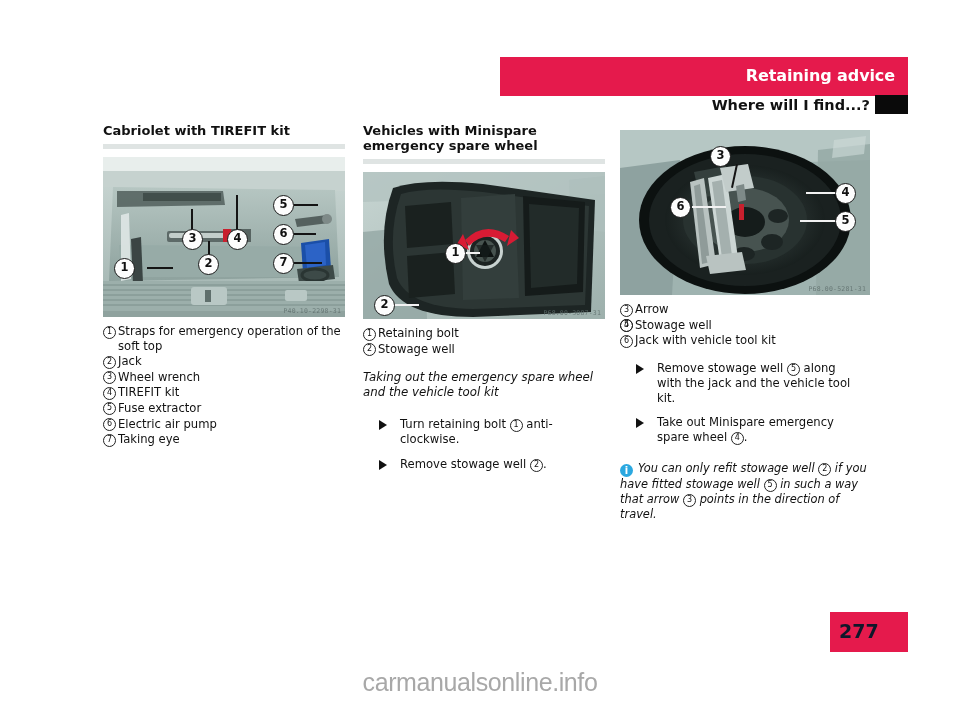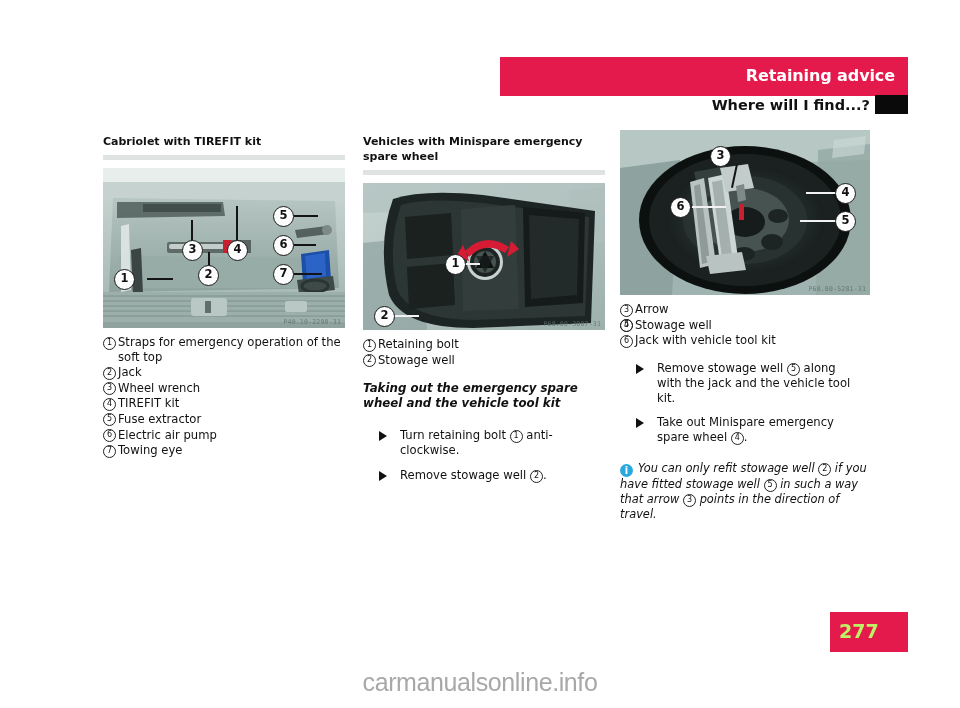--- a/index.html
+++ b/index.html
@@ -53,25 +53,25 @@
   
   .column {
     position: absolute;
     top: 122px;
   }
   #col-left   { left: 103px; width: 242px; }
   #col-mid    { left: 363px; width: 242px; }
   #col-right  { left: 620px; width: 250px; }
 
   .col-heading {
-    font-size: 11px;
+    font-size: 13px;
     font-weight: bold;
     line-height: 15px;
     color: #111;
-    margin: 12px 0 6px 0;
+    margin: 1px 0 6px 0;
   }
   .heading-rule {
     height: 5px;
     background: #dfe4e3;
     margin-bottom: 8px;
   }
 
   
   .figure {
     position: relative;
@@ -143,21 +143,21 @@
     font-size: 8px;
     line-height: 10.5px;
     text-align: center;
     vertical-align: 1px;
     font-style: normal;
     font-weight: normal;
   }
 
   .sub-heading {
     font-size: 11.8px;
-    font-weight: bold;
+    font-weight: normal;
     font-style: italic;
     line-height: 14.5px;
     margin: 14px 0 18px 0;
     color: #111;
   }
 
   .steps { margin: 16px; padding: 0; list-style: none; }
   .steps li {
     position: relative;
     padding-left: 21px;
@@ -203,21 +203,21 @@
     position: absolute;
     left: 830px; top: 612px;
     width: 78px; height: 40px;
     background: #E51A4C;
   }
   #page-number {
     position: absolute;
     left: 9px; top: 8px;
     font-size: 19px;
     font-weight: bold;
-    color: #bef264;
+    color: #0f172a;
     text-align: right;
   }
 
   #watermark {
     position: absolute;
     left: 0; top: 668px;
     width: 960px;
     text-align: center;
     font-size: 25px;
     color: #a8a8a8;
@@ -323,21 +323,21 @@
     <li>
       <span class="num">5</span>
       <span>Fuse extractor</span>
     </li>
     <li>
       <span class="num">6</span>
       <span>Electric air pump</span>
     </li>
     <li>
       <span class="num">7</span>
-      <span>Towing eye</span>
+      <span>Taking eye</span>
     </li>
   </ul>
 </div>
 
 <div class="column" id="col-mid">
   <div class="col-heading">Vehicles with Minispare emergency spare wheel</div>
   <div class="heading-rule"></div>
 
   <div class="figure" id="fig-mid" style="width:242px;height:147px;margin-top:8px;">
     <svg width="242" height="147" viewBox="0 0 242 147" style="position:absolute;left:0;top:0;">

